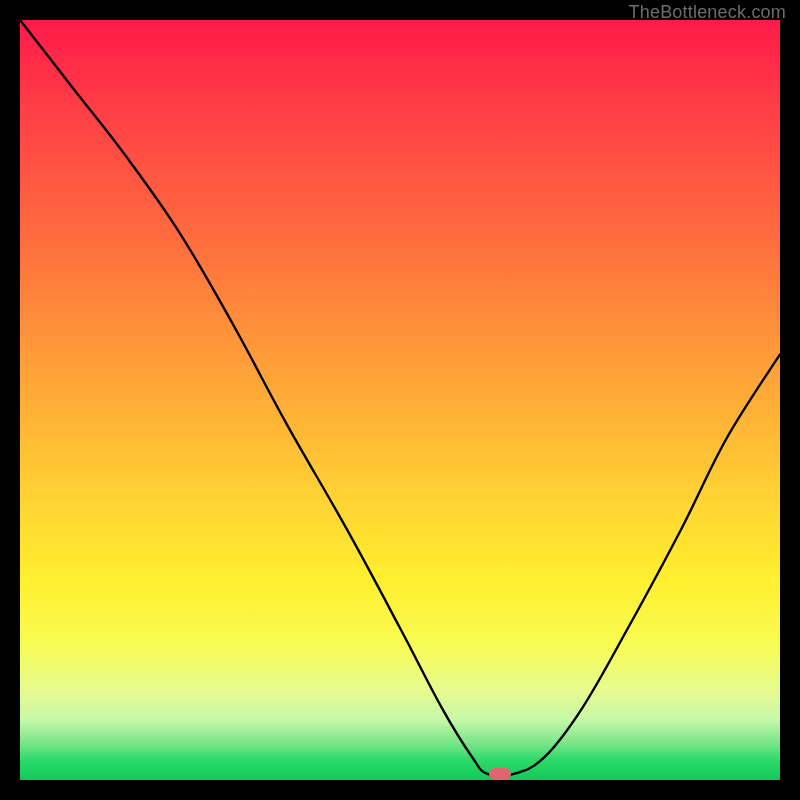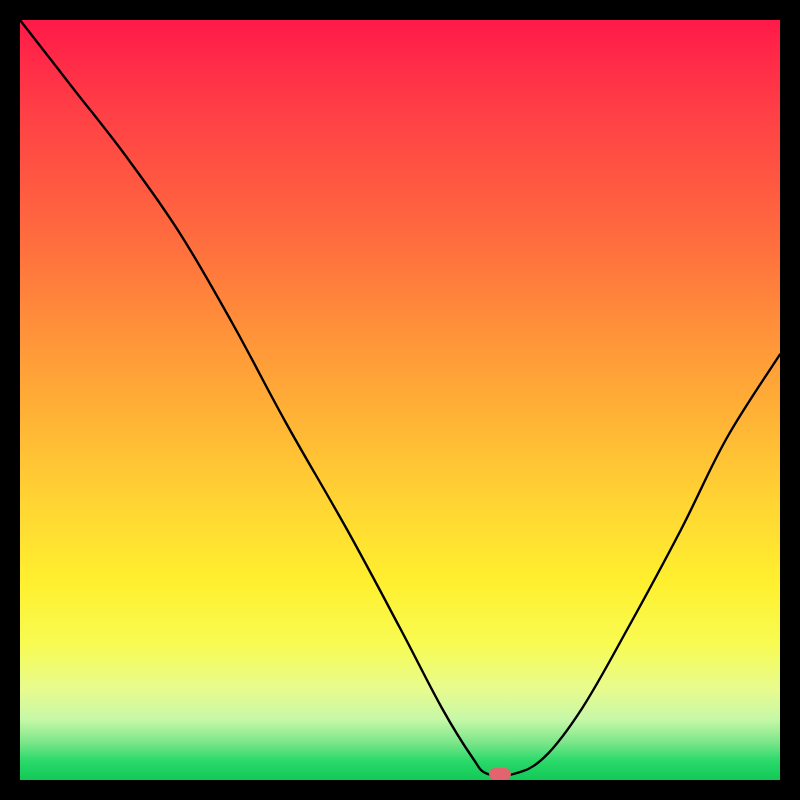--- a/index.html
+++ b/index.html
@@ -72,13 +72,14 @@
 <div class="stage">
 
   <div class="plot-area">
     <svg class="curve-svg" viewBox="0 0 760 760" preserveAspectRatio="none">
       <path id="curve-path" d="M 0.00 0.00 C 9.58 12.31, 34.05 43.78, 53.20 68.40 C 72.35 93.02, 87.25 110.81, 106.40 136.80 C 125.55 162.79, 140.45 182.70, 159.60 212.80 C 178.75 242.90, 193.65 269.80, 212.80 304.00 C 231.95 338.20, 245.48 365.86, 266.00 402.80 C 286.52 439.74, 306.28 472.26, 326.80 509.20 C 347.32 546.14, 362.90 575.85, 380.00 608.00 C 397.10 640.15, 408.80 664.54, 421.80 687.80 C 434.80 711.06, 443.99 725.30, 452.20 737.20 C 460.41 749.10, 459.88 750.91, 467.40 753.92 C 474.92 756.93, 483.74 756.93, 494.00 753.92 C 504.26 750.91, 512.09 749.10, 524.40 737.20 C 536.71 725.30, 547.35 711.06, 562.40 687.80 C 577.45 664.54, 590.22 640.15, 608.00 608.00 C 625.78 575.85, 643.42 543.40, 661.20 509.20 C 678.98 475.00, 689.02 449.46, 706.80 418.00 C 724.58 386.54, 750.42 349.45, 760.00 334.40" fill="none" stroke="#000" stroke-width="2.4" stroke-linecap="round" stroke-linejoin="round"></path>
     </svg>
 
     <div id="marker" class="marker" style="left: 480.32px; top: 753.92px; background: rgb(226, 100, 111);"></div>
   </div>
 
+  <div class="watermark">TheBottleneck.com</div>
 </div>
 
 </body></html>

